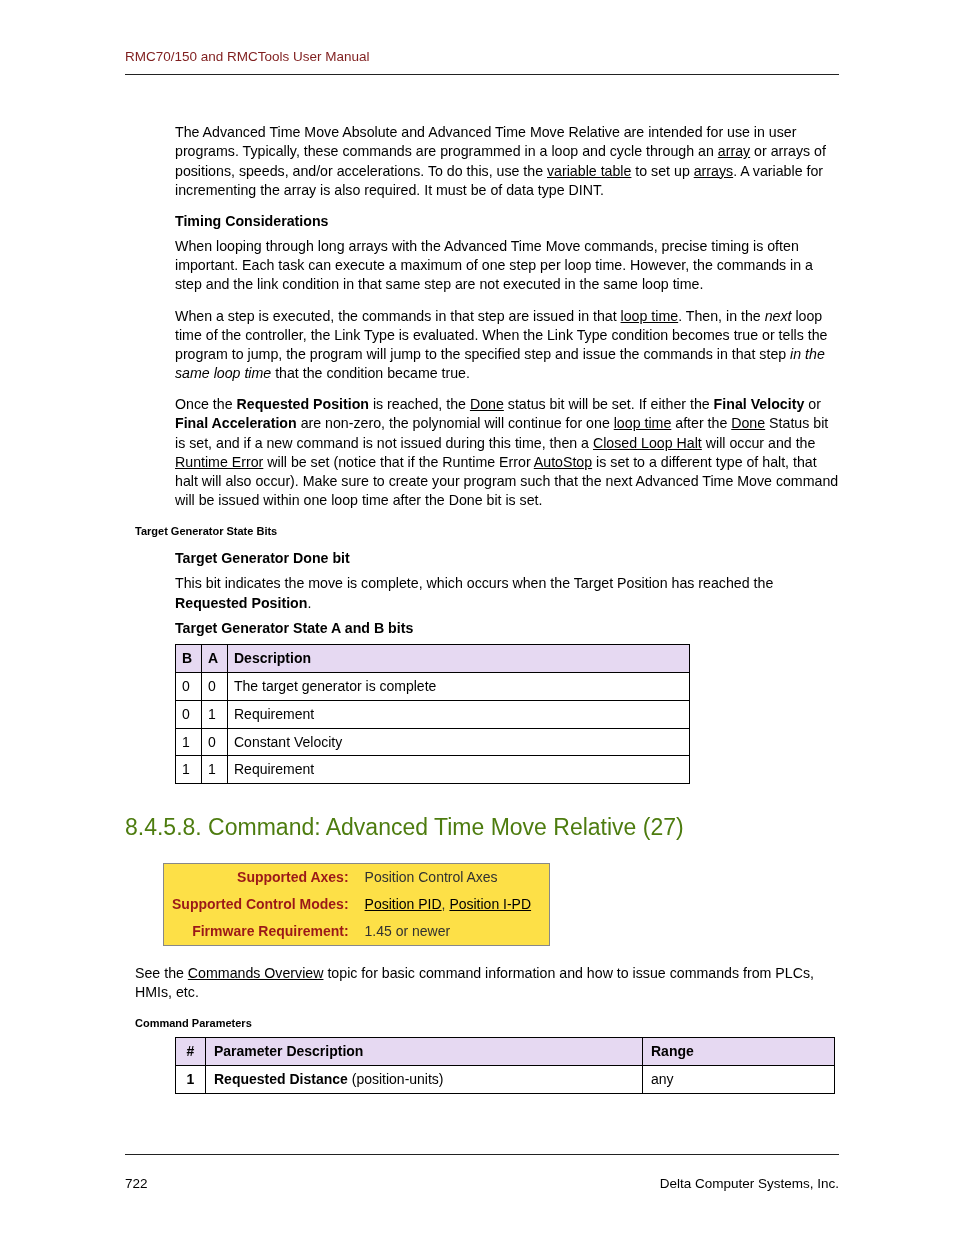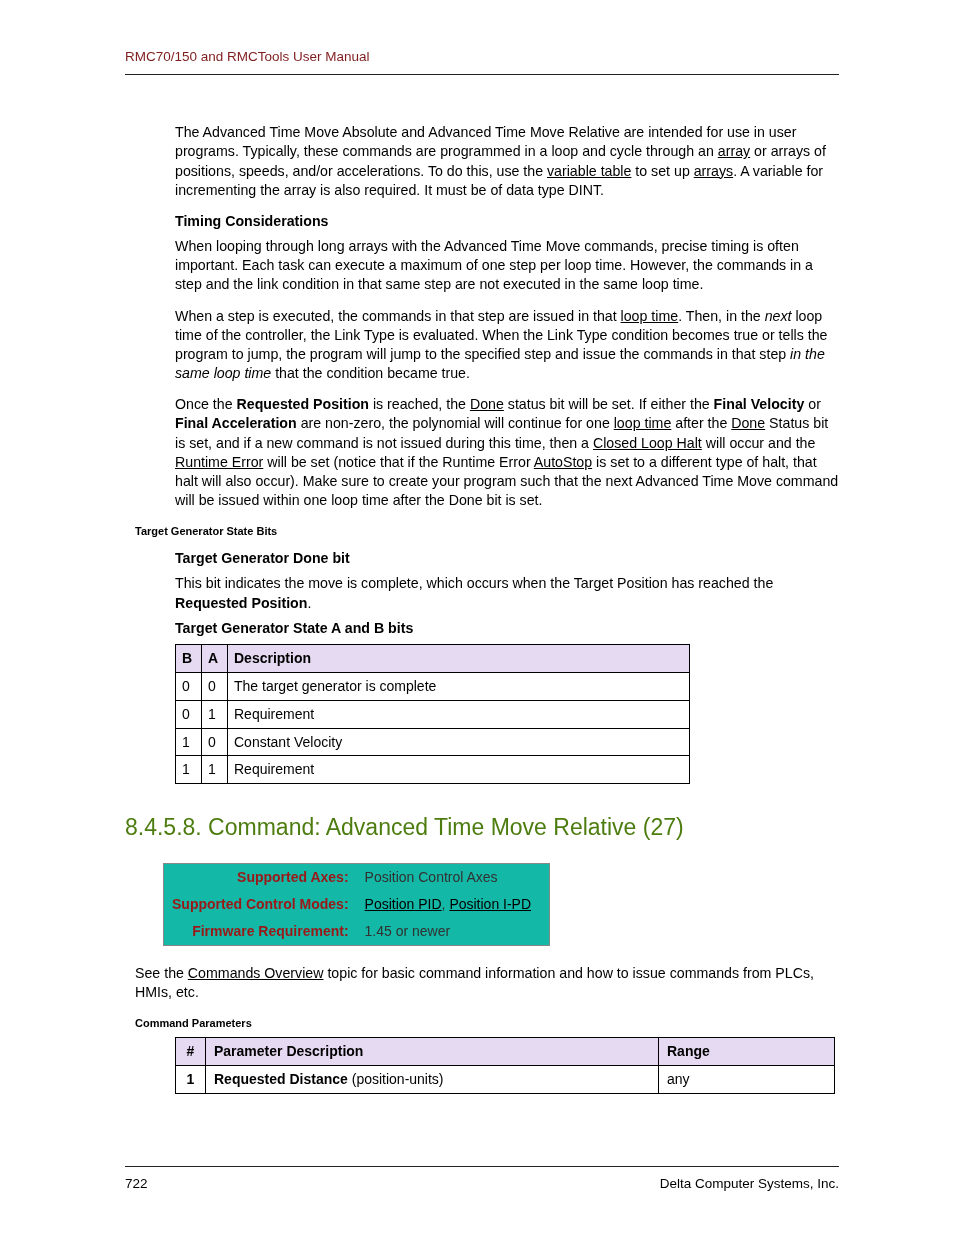--- a/index.html
+++ b/index.html
@@ -57,21 +57,21 @@
     padding: 4px 6px;
     text-align: left;
     font-size: 14px;
     vertical-align: top;
   }
   table.bits th { background: #E6D9F2; font-weight: bold; }
   table.bits .narrow { width: 26px; }
 
   table.props {
     border-collapse: collapse;
-    background: #14b8a6;
+    background: #fde047;
     border: 1px solid #888;
     margin-left: -12px;
     margin-bottom: 18px;
   }
   table.props td {
     padding: 4px 8px;
     font-size: 14px;
     vertical-align: top;
   }
   table.props td.k {
@@ -89,29 +89,29 @@
     margin: 4px 0 8px 0;
   }
   table.params th, table.params td {
     border: 1px solid #000;
     padding: 4px 8px;
     text-align: left;
     font-size: 14px;
   }
   table.params th { background: #E6D9F2; font-weight: bold; }
   table.params .wn { width: 30px; text-align: center; }
-  table.params .wr { width: 176px; }
+  table.params .wr { width: 192px; }
 
   .footer {
     position: absolute;
     bottom: 42px;
     left: 125px;
     right: 115px;
     border-top: 1px solid #222;
-    padding-top: 8px;
+    padding-top: 20px;
     font-size: 13.5px;
     display: flex;
     justify-content: space-between;
   }
 </style>
 </head>
 <body>
 
 <div class="page">
 

